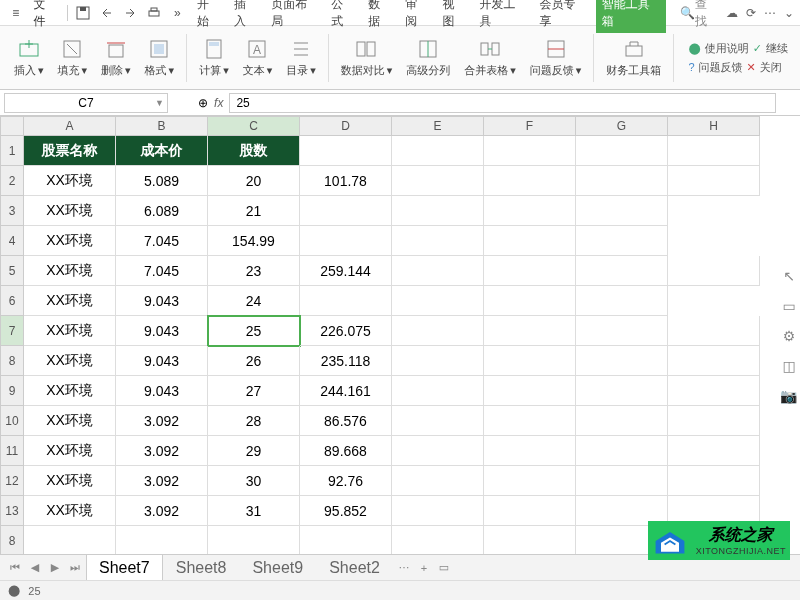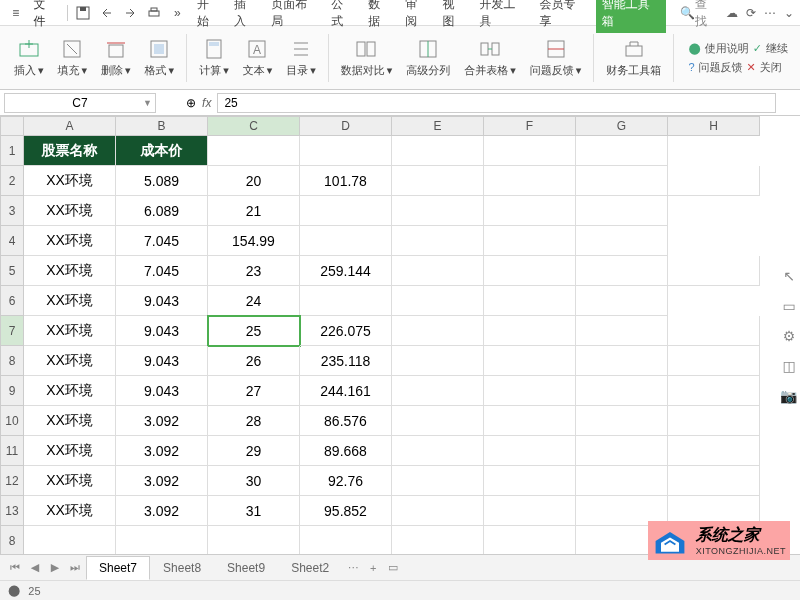--- a/index.html
+++ b/index.html
@@ -13,44 +13,44 @@
 .search-box { margin-left: 6px; padding: 2px 4px; display: flex; align-items: center; color: #888; }
 .right-tools { margin-left: auto; display: flex; gap: 8px; align-items: center; color: #666; }
 .ribbon { height: 64px; display: flex; align-items: center; padding: 4px 8px; border-bottom: 1px solid #ccc; background: #fafafa; gap: 2px; }
 .rbtn { display: flex; flex-direction: column; align-items: center; justify-content: center; padding: 2px 6px; cursor: pointer; font-size: 11px; color: #444; min-width: 36px; }
 .rbtn .ricon { width: 24px; height: 24px; display: flex; align-items: center; justify-content: center; margin-bottom: 2px; }
 .rbtn .rlabel { display: flex; align-items: center; gap: 2px; }
 .rsep { width: 1px; height: 48px; background: #ddd; margin: 0 4px; }
 .rside { margin-left: auto; display: flex; flex-direction: column; gap: 4px; padding-right: 4px; font-size: 11px; color: #555; }
 .rside .rs { display: flex; align-items: center; gap: 4px; }
 .formula-bar { height: 26px; display: flex; align-items: center; border-bottom: 1px solid #ccc; padding: 0 4px; }
-.name-box { width: 152px; height: 20px; border: 1px solid #ccc; display: flex; align-items: center; justify-content: center; font-size: 12px; position: relative; }
+.name-box { width: 164px; height: 20px; border: 1px solid #ccc; display: flex; align-items: center; justify-content: center; font-size: 12px; position: relative; }
 .name-box .dd { position: absolute; right: 3px; font-size: 9px; color: #888; }
 .fx-area { margin-left: 30px; display: flex; align-items: center; gap: 6px; flex: 1; }
 .fx-label { font-style: italic; color: #666; text-align: center; }
 .formula-input { flex: 1; height: 20px; border: 1px solid #ccc; padding: 0 6px; font-size: 12px; margin-right: 20px; }
 .grid-wrap { position: relative; height: 440px; overflow: hidden; }
 .corner { position: absolute; left: 0; top: 0; width: 24px; height: 20px; background: #eee; border: 1px solid #ccc; }
 .col-headers { position: absolute; left: 24px; top: 0; height: 20px; display: flex; }
 .ch { width: 92px; height: 20px; background: #eee; border: 1px solid #ccc; border-left: none; display: flex; align-items: center; justify-content: center; font-size: 12px; color: #555; }
 .ch.sel { background: #d4e8d4; }
 .row-headers { position: absolute; left: 0; top: 20px; display: flex; flex-direction: column; }
 .rh { width: 24px; height: 30px; background: #eee; border: 1px solid #ccc; border-top: none; display: flex; align-items: center; justify-content: center; font-size: 12px; color: #555; }
 .rh.sel { background: #d4e8d4; }
 .cells { position: absolute; left: 24px; top: 20px; }
 .row { display: flex; }
 .cell { width: 92px; height: 30px; border-right: 1px solid #ddd; border-bottom: 1px solid #ddd; display: flex; align-items: center; justify-content: center; font-size: 14px; color: #000; }
 .hdr-cell { background: #14532d; color: #fff; font-weight: bold; }
 .selected { outline: 2px solid #4CAF50; outline-offset: -1px; }
 .sheet-tabs { position: absolute; bottom: 20px; left: 0; right: 0; height: 26px; display: flex; align-items: center; border-top: 1px solid #ccc; background: #f3f3f3; padding: 0 6px; gap: 2px; }
 .nav-btn { width: 18px; height: 18px; display: flex; align-items: center; justify-content: center; color: #888; cursor: pointer; font-size: 11px; }
-.stab { padding: 4px 12px; font-size: 12px; color: #666; cursor: pointer; border: 1px solid transparent; }
+.stab { padding: 4px 12px; font-size: 16px; color: #666; cursor: pointer; border: 1px solid transparent; }
 .stab.active { background: #fff; border: 1px solid #ccc; border-bottom: 1px solid #fff; color: #000; }
 .status-bar { position: absolute; bottom: 0; left: 0; right: 0; height: 20px; display: flex; align-items: center; padding: 0 8px; background: #f3f3f3; border-top: 1px solid #ddd; font-size: 11px; color: #666; }
-.watermark { position: absolute; right: 10px; bottom: 40px; display: flex; align-items: center; gap: 8px; background: #fca5a5; padding: 4px; }
+.watermark { position: absolute; right: 10px; bottom: 40px; display: flex; align-items: center; gap: 8px; background: #22c55e; padding: 4px; text-align: center; }
 .wm-icon { width: 36px; height: 30px; }
 .wm-text { display: flex; flex-direction: column; }
 .wm-cn { font-size: 16px; font-weight: bold; color: #000; font-style: italic; }
 .wm-en { font-size: 9px; color: #333; letter-spacing: 0.5px; }
 .side-icons { position: absolute; right: 0; top: 144px; width: 22px; display: flex; flex-direction: column; gap: 14px; align-items: center; padding-top: 8px; color: #888; }
 .side-icons div { cursor: pointer; font-size: 14px; }
 svg { display: block; }
 </style>
 </head>
 <body>
@@ -306,20 +306,21 @@
       <div class="rh">10</div>
       <div class="rh">11</div>
       <div class="rh">12</div>
       <div class="rh">13</div>
       <div class="rh">8</div>
     </div>
   <div class="cells" id="cells">
       <div class="row">
         <div class="cell hdr-cell">股票名称</div>
         <div class="cell hdr-cell">成本价</div>
+        <div class="cell hdr-cell">股数</div>
         <div class="cell"></div>
         <div class="cell"></div>
         <div class="cell"></div>
         <div class="cell"></div>
         <div class="cell"></div>
       </div>
       <div class="row">
         <div class="cell">XX环境</div>
         <div class="cell">5.089</div>
         <div class="cell">20</div>

